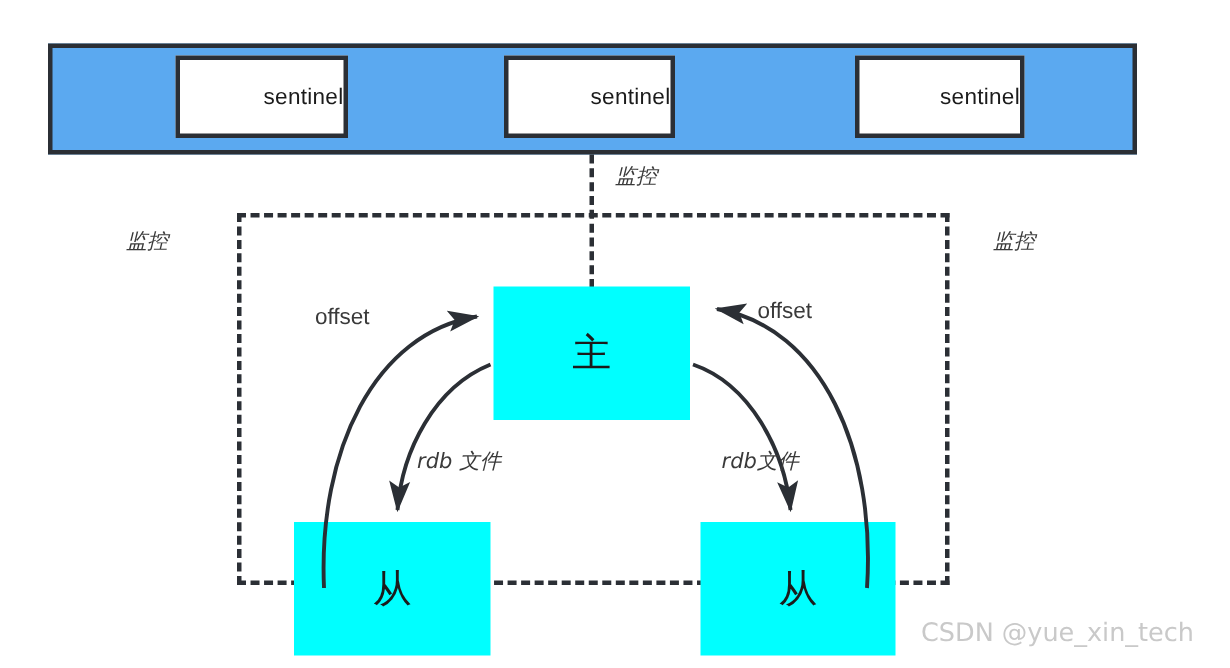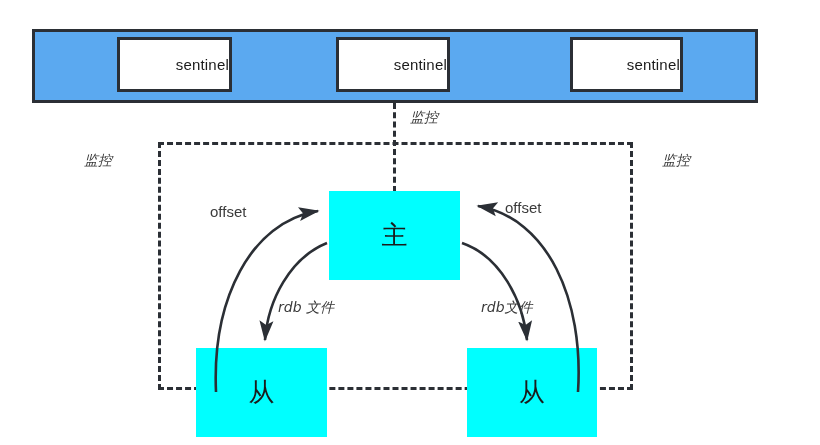--- a/index.html
+++ b/index.html
@@ -168,14 +168,15 @@
   <div class="label label-cn" id="label-monitor-center">监控</div>
   <div class="label label-cn" id="label-monitor-left">监控</div>
   <div class="label label-cn" id="label-monitor-right">监控</div>
 
   <div class="label" id="label-offset-left">offset</div>
   <div class="label" id="label-offset-right">offset</div>
 
   <div class="label label-cn" id="label-rdb-left">rdb 文件</div>
   <div class="label label-cn" id="label-rdb-right">rdb文件</div>
 
+  <div id="watermark">CSDN @yue_xin_tech</div>
 
 </div>
 
 </body></html>

